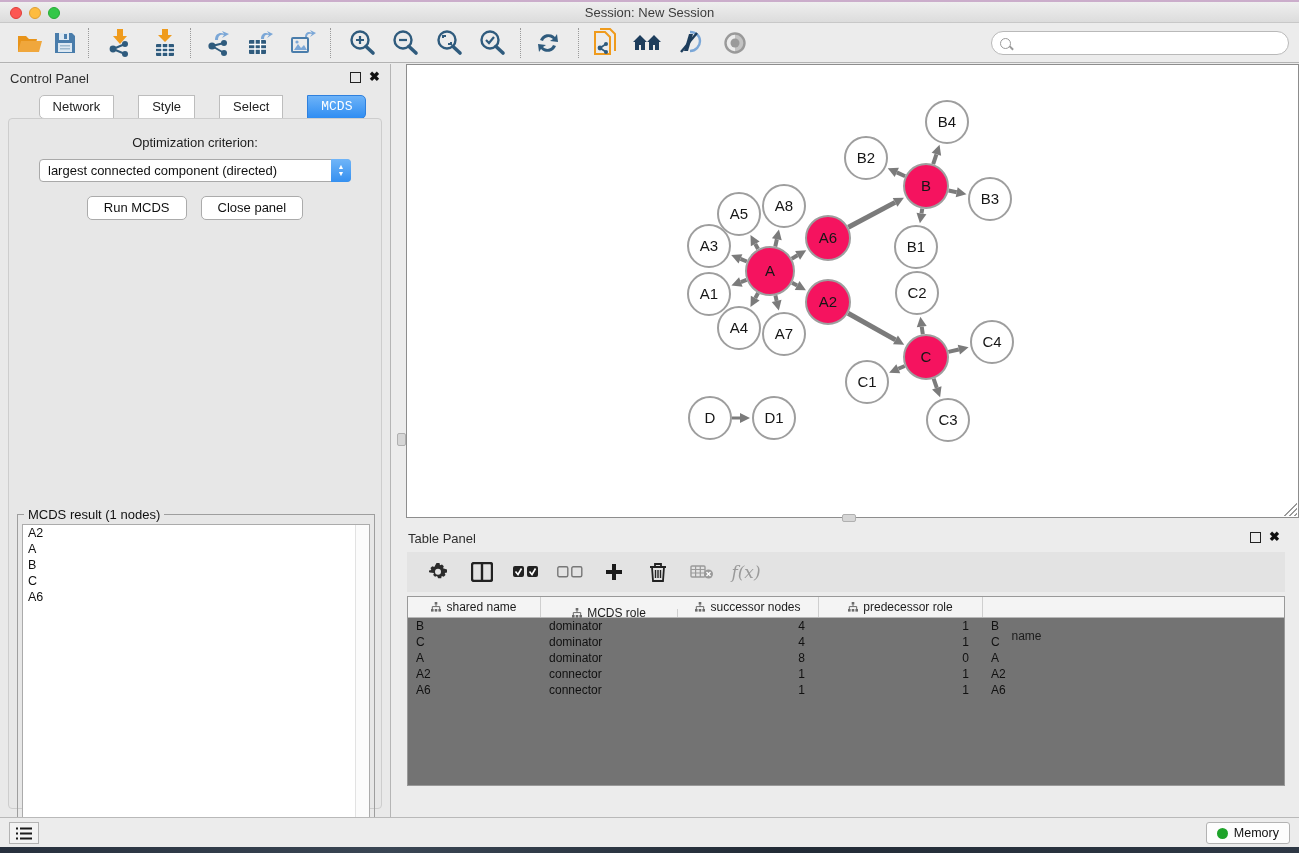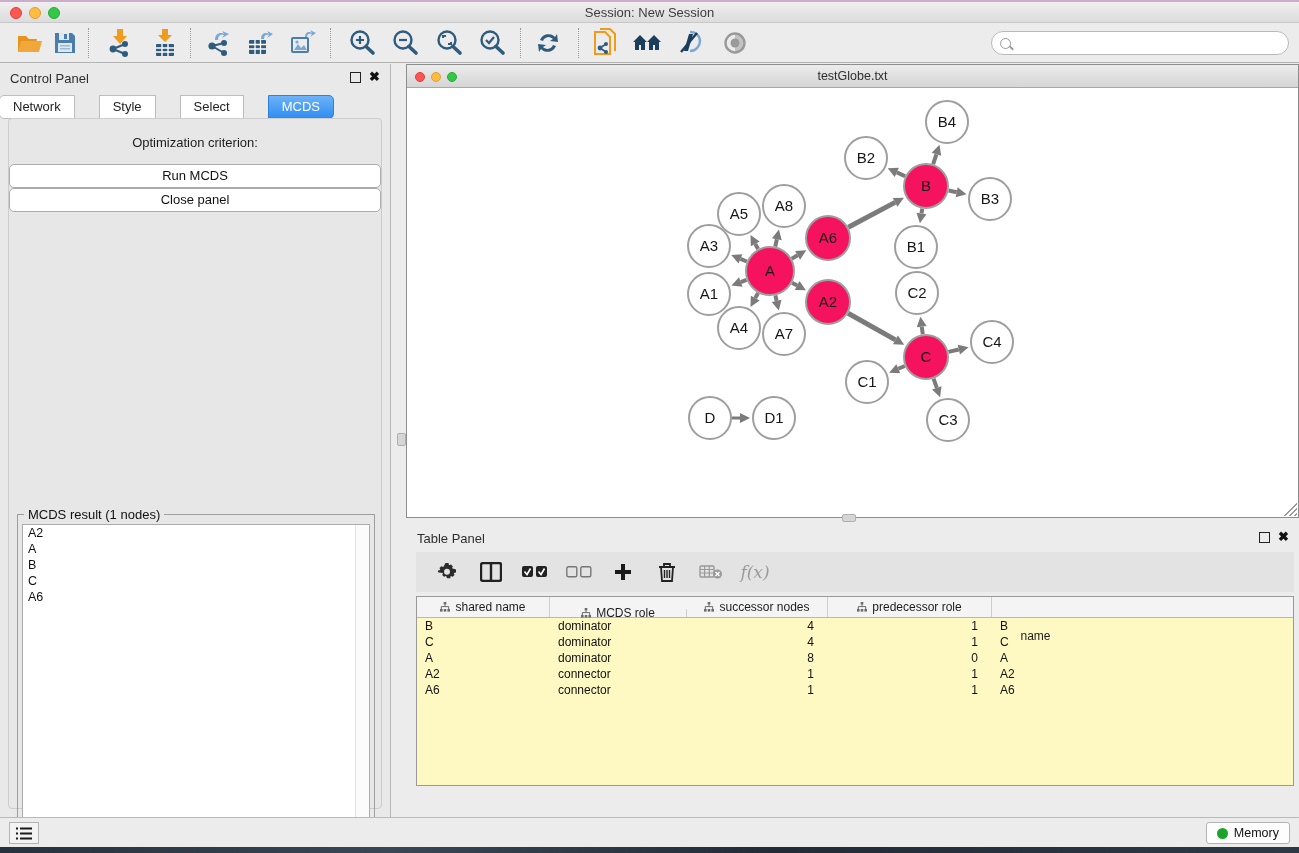--- a/index.html
+++ b/index.html
@@ -30,34 +30,34 @@
   .mag:after { content:""; position:absolute; width:5px; height:1.5px; background:#9a9a9a;
     right:-4px; bottom:-1px; transform:rotate(45deg); }
 
   
   .control-panel { position:absolute; left:0; top:64px; width:391px; height:753px;
     background:#e9e9e9; border-right:1px solid #b5b5b5; }
   .panel-head { position:relative; height:28px; }
   .panel-title { position:absolute; left:10px; top:7px; font-size:13px; color:#2e2e2e; }
   .float-ic { position:absolute; top:8px; width:11px; height:11px; border:1.5px solid #222; background:transparent; }
   .close-ic { position:absolute; top:5px; font-size:13px; font-weight:bold; color:#111; }
-  .cp-tabs { position:absolute; left:0; top:31px; width:100%; display:flex; justify-content:flex-start;gap:25px; }
+  .cp-tabs { position:absolute; left:8px; top:31px; width:100%; display:flex; justify-content:center;gap:25px; }
   .seg { font-size:13px; padding:3px 13px 4px; background:#fff; border:1px solid #bdbdbd; margin-left:-1px; color:#222; }
   .seg:first-child { border-radius:5px 0 0 5px; }
   .seg:last-child { border-radius:0 5px 5px 0; }
-  .seg.active { background:linear-gradient(#6db3f8,#2f8df2); color:#fff; border-color:#2f80dd; }
+  .seg.active { background:linear-gradient(#6db3f8,#2f8df2); color:#fff; border-color:#2f80dd;font-family:Liberation Mono, monospace; }
   .cp-body { position:absolute; left:8px; top:54px; width:374px; height:691px;
     background:#e7e7e7; border:1px solid #cdcdcd; border-radius:4px; }
   .opt-label { text-align:center; margin-top:16px; font-size:13px; color:#1d1d1d; }
   .dropdown { position:relative; margin:9px auto 0; width:312px; height:23px; background:#fff;
     border:1px solid #a9a9a9; border-radius:4px; font-size:13px; line-height:21px; padding-left:8px; color:#111; }
   .dd-step { position:absolute; right:-1px; top:-1px; width:20px; height:23px; border-radius:0 4px 4px 0;
     background:linear-gradient(#70b5f8,#3590f0); display:flex; flex-direction:column; align-items:center; justify-content:center; gap:1px; }
   .dd-step span { color:#fff; font-size:7px; line-height:6px; }
-  .btn-row { display:flex; justify-content:center; margin-top:14px;flex-direction:column; }
+  .btn-row { display:flex; justify-content:center; gap:14px; margin-top:14px; }
   .pbtn { background:#fff; border:1px solid #ababab; border-radius:5px; font-size:13px; padding:3px 16px 4px; color:#111; }
 
   .result-fs { position:absolute; left:8px; top:395px; width:358px; height:346px;
     border:1px solid #9e9e9e; }
   .result-legend { position:absolute; left:6px; top:-8px; background:#e7e7e7; padding:0 4px; font-size:13px; color:#111; }
   .result-list { position:absolute; left:4px; top:9px; right:4px; bottom:5px; background:#fff;
     border:1px solid #ababab; overflow:hidden; }
   .result-item { font-size:12.5px; line-height:16px; padding-left:5px; color:#111; }
   .result-scroll { position:absolute; right:0; top:0; bottom:0; width:14px; background:#fbfbfb; border-left:1px solid #e2e2e2; }
 
@@ -75,26 +75,26 @@
     background:
       linear-gradient(135deg, transparent 48%, #9a9a9a 48%, #9a9a9a 55%, transparent 55%),
       linear-gradient(135deg, transparent 68%, #9a9a9a 68%, #9a9a9a 75%, transparent 75%),
       linear-gradient(135deg, transparent 88%, #9a9a9a 88%, #9a9a9a 95%, transparent 95%); }
   .vsplit-handle { position:absolute; left:397px; top:433px; width:9px; height:13px;
     background:#d6d6d6; border:1px solid #b0b0b0; border-radius:2px; }
   .hsplit-handle { position:absolute; left:842px; top:514px; width:14px; height:8px;
     background:#d6d6d6; border:1px solid #b0b0b0; border-radius:2px; }
 
   
-  .table-panel { position:absolute; left:407px; top:524px; width:893px; height:293px; background:#ececec; }
+  .table-panel { position:absolute; left:398px; top:524px; width:893px; height:293px; background:#ececec; }
   .tp-toolbar { position:absolute; left:9px; right:6px; top:28px; height:40px; background:#e3e3e3;
     display:flex; align-items:center; gap:18px; padding-left:18px; }
   .tpicon { display:flex; align-items:center; justify-content:center; width:26px; height:26px; }
   .fx { font-family:"DejaVu Serif", serif; font-style:italic; font-size:17px; color:#9a9a9a; }
-  .tp-table { position:absolute; left:9px; right:6px; top:72px; height:190px; background:#fef9c3;
+  .tp-table { position:absolute; left:9px; right:6px; top:72px; height:190px; background:#737373;
     border:1px solid #999; font-size:12px; overflow:hidden; }
   .tt-header { display:flex; height:21px; background:#f4f4f4; border-bottom:1px solid #b7b7b7; }
   .tt-hcell { display:flex; align-items:center; justify-content:center; gap:5px;
     border-right:1px solid #cfcfcf; font-size:12px; color:#1c1c1c; }
   .tt-row { display:flex; height:16px; align-items:center; }
   .tt-cell { padding:0 8px; white-space:nowrap; overflow:hidden; color:#111; }
   .tt-cell.right { text-align:right; padding-right:14px; }
   .tp-tabs { position:absolute; left:50%; transform:translateX(-50%); bottom:6px; display:flex; }
   .tp-tabs .seg { padding:3px 14px 4px; font-size:12.5px; }
 
@@ -272,47 +272,46 @@
     <span class="close-ic" style="right:10px">✖</span>
   </div>
   <div class="cp-tabs" id="cp-tabs">
       <div class="seg">Network</div>
       <div class="seg">Style</div>
       <div class="seg">Select</div>
       <div class="seg active">MCDS</div>
     </div>
   <div class="cp-body">
     <div class="opt-label">Optimization criterion:</div>
+    <div class="dropdown">
+      <span>largest connected component (directed)</span>
+      <span class="dd-step">
+          <span>▲</span>
+          <span>▼</span>
+        </span>
+    </div>
     <div class="btn-row">
       <button class="pbtn">Run MCDS</button>
       <button class="pbtn">Close panel</button>
     </div>
     <div class="result-fs">
       <span class="result-legend">MCDS result (1 nodes)</span>
       <div class="result-list" id="result-list">
         <div class="result-scroll"></div>
       <div class="result-item">A2</div>
           <div class="result-item">A</div>
           <div class="result-item">B</div>
           <div class="result-item">C</div>
           <div class="result-item">A6</div>
         </div>
     </div>
   </div>
 </div>
 
 <div class="net-window">
-  <div class="net-titlebar">
-    <div class="nlights">
-      <div class="nlight lr"></div>
-      <div class="nlight ly"></div>
-      <div class="nlight lg"></div>
-    </div>
-    <span class="nt">testGlobe.txt</span>
-  </div>
   <div class="net-canvas">
     <svg id="graph-svg" width="891" height="429" viewBox="0 0 891 429">
         <line x1="339.6075678401552" y1="190.82009737174477" x2="333.81370773738894" y2="193.00466757442712" stroke="#7b7b7b" stroke-width="4"></line>
         <polygon points="324.456734873451,196.53270652312503 332.04968826303997,188.32618114245815 335.5777272117379,197.68315400639608" fill="#7b7b7b"></polygon>
         <line x1="339.8673715334832" y1="172.51941456290294" x2="333.46037471446283" y2="169.893596194452" stroke="#7b7b7b" stroke-width="4"></line>
         <polygon points="324.2073233278561,166.10136201961316 335.3564918018822,165.26707050114862 331.56425762704345,174.52012188775535" fill="#7b7b7b"></polygon>
         <line x1="351.0557013272504" y1="203.96209755957184" x2="348.2442461949395" y2="209.13154731898229" stroke="#7b7b7b" stroke-width="4"></line>
         <polygon points="343.4665267258396,217.91638634281102 343.8518266830251,206.74268758443236 352.6366657068539,211.5204070535322" fill="#7b7b7b"></polygon>
         <line x1="351.0557013272504" y1="160.03790244042816" x2="348.2442461949395" y2="154.86845268101771" stroke="#7b7b7b" stroke-width="4"></line>
         <polygon points="343.4665267258396,146.08361365718898 352.6366657068539,152.4795929464678 343.8518266830251,157.25731241556764" fill="#7b7b7b"></polygon>

